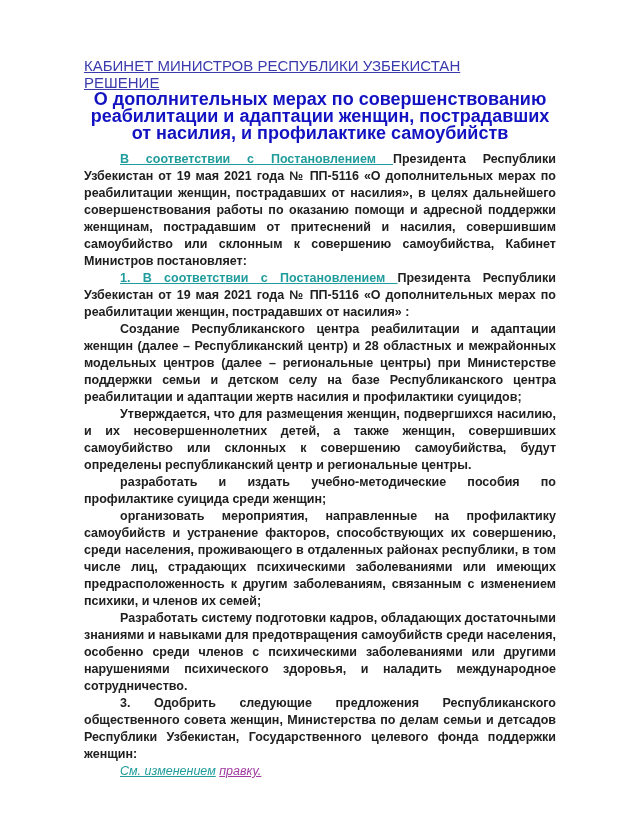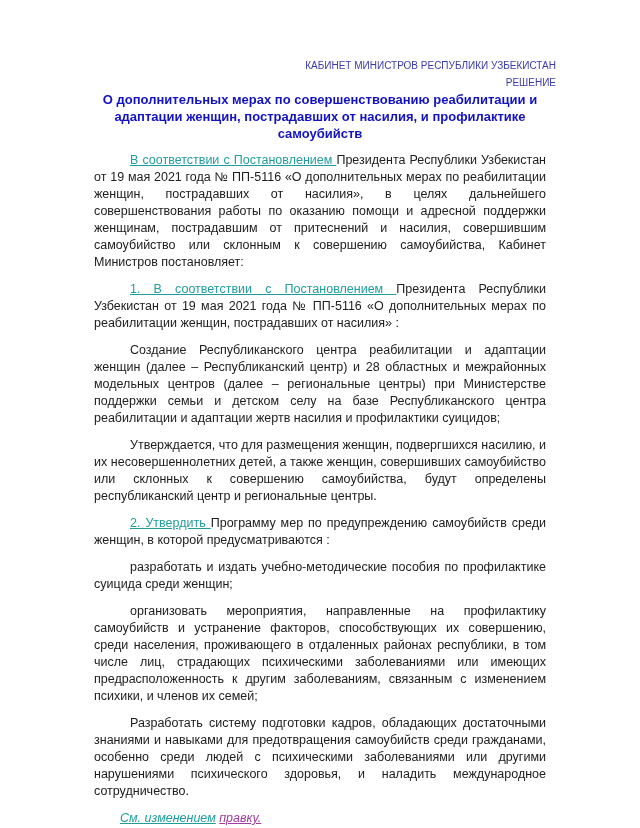--- a/index.html
+++ b/index.html
@@ -13,41 +13,43 @@
     overflow: hidden;
     font-family: "Liberation Sans", sans-serif;
     color: var(--body-text, #202020);
   }
   .doc {
     box-sizing: border-box;
     width: 640px;
     padding: 57px 84px 20px 84px;
   }
   .heading {
-    text-align: right;
-    font-size: 10px;
+    text-align: left;
+    font-size: 15px;
     line-height: 17px;
     color: var(--heading-blue, #3a3aad);
     white-space: nowrap;
+    text-decoration: underline;
   }
   .subtitle {
     text-align: center;
-    font-size: 13px;
+    font-size: 18px;
     line-height: 17px;
     font-weight: bold;
     color: var(--subtitle-blue, #1212c2);
     margin: 0 0 9px 0;
   }
   .para {
-    margin: 10px;
+    margin: 0;
     font-size: 12.5px;
     line-height: 17px;
     text-align: justify;
     text-indent: 36px;
     color: var(--body-text, #202020);
+    font-weight: bold;
   }
   a.link {
     color: var(--link-teal, #209c9c);
     text-decoration: underline;
     cursor: pointer;
   }
   .revision-line {
     margin: 0;
     font-size: 12.5px;
     line-height: 17px;
@@ -70,25 +72,25 @@
   <div class="subtitle">О дополнительных мерах по совершенствованию реабилитации и адаптации женщин, пострадавших от насилия, и профилактике самоубийств</div>
 
   <p class="para"><a class="link">В соответствии с Постановлением </a><span>Президента Республики Узбекистан от 19 мая 2021 года № ПП-5116 «О дополнительных мерах по реабилитации женщин, пострадавших от насилия», в целях дальнейшего совершенствования работы по оказанию помощи и адресной поддержки женщинам, пострадавшим от притеснений и насилия, совершившим самоубийство или склонным к совершению самоубийства, Кабинет Министров постановляет:</span></p>
 
   <p class="para"><a class="link">1. В соответствии с Постановлением </a><span>Президента Республики Узбекистан от 19 мая 2021 года № ПП-5116 «О дополнительных мерах по реабилитации женщин, пострадавших от насилия» :</span></p>
 
   <p class="para">Создание Республиканского центра реабилитации и адаптации женщин (далее – Республиканский центр) и 28 областных и межрайонных модельных центров (далее – региональные центры) при Министерстве поддержки семьи и детском селу на базе Республиканского центра реабилитации и адаптации жертв насилия и профилактики суицидов;</p>
 
   <p class="para">Утверждается, что для размещения женщин, подвергшихся насилию, и их несовершеннолетних детей, а также женщин, совершивших самоубийство или склонных к совершению самоубийства, будут определены республиканский центр и региональные центры.</p>
 
-  <p class="para"><a class="link">2. Утвердить </a><span>Программу мер по предупреждению самоубийств среди женщин, в которой предусматриваются :</span></p>
 
   <p class="para">разработать и издать учебно-методические пособия по профилактике суицида среди женщин;</p>
 
 
   <p class="para">организовать мероприятия, направленные на профилактику самоубийств и устранение факторов, способствующих их совершению, среди населения, проживающего в отдаленных районах республики, в том числе лиц, страдающих психическими заболеваниями или имеющих предрасположенность к другим заболеваниям, связанным с изменением психики, и членов их семей;</p>
 
-  <p class="para">Разработать систему подготовки кадров, обладающих достаточными знаниями и навыками для предотвращения самоубийств среди гражданами, особенно среди людей с психическими заболеваниями или другими нарушениями психического здоровья, и наладить международное сотрудничество.</p>
+  <p class="para">Разработать систему подготовки кадров, обладающих достаточными знаниями и навыками для предотвращения самоубийств среди населения, особенно среди членов с психическими заболеваниями или другими нарушениями психического здоровья, и наладить международное сотрудничество.</p>
 
+  <p class="para">3. Одобрить следующие предложения Республиканского общественного совета женщин, Министерства по делам семьи и детсадов Республики Узбекистан, Государственного целевого фонда поддержки женщин:</p>
 
   <p class="revision-line"><a class="link">См. изменением</a> <span class="revision-note">правку.</span></p>
 
 </div>
 
 </body></html>

